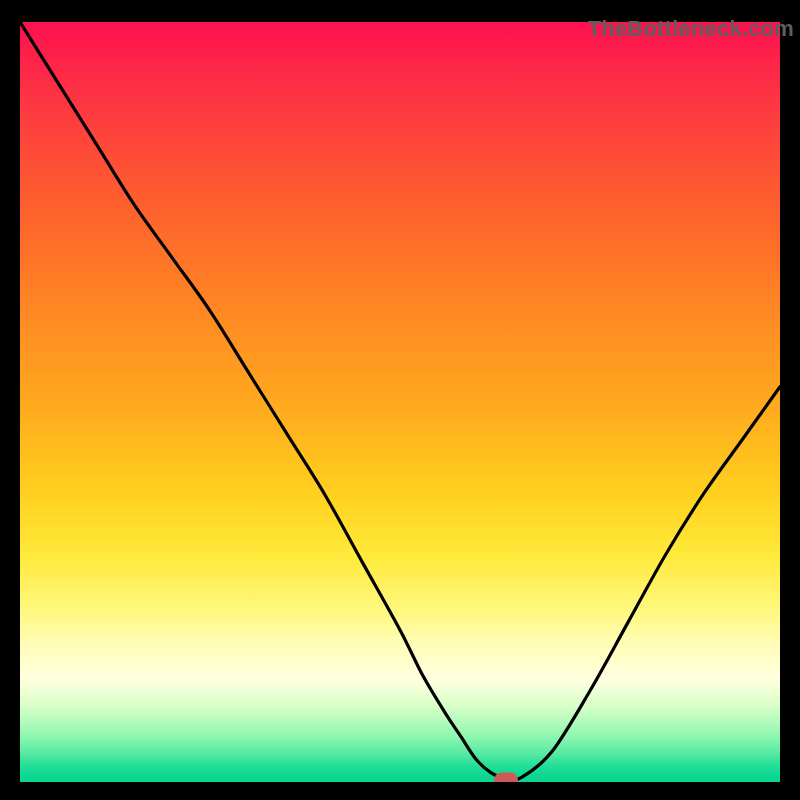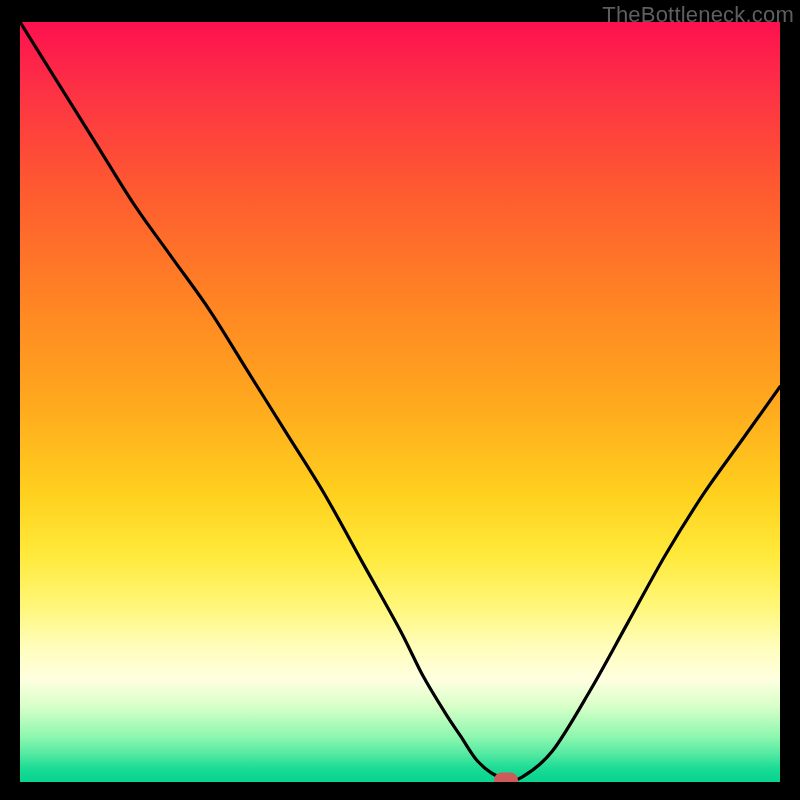--- a/index.html
+++ b/index.html
@@ -12,25 +12,25 @@
     font-family: Arial, Helvetica, sans-serif;
   }
   .frame {
     position: relative;
     width: 800px;
     height: 800px;
     background: #000;
   }
   .watermark {
     position: absolute;
-    top: 2px;
+    top: 16px;
     right: 6px;
     color: #5f5f5f;
     font-size: 22px;
-    font-weight: 400;
+    font-weight: 700;
     letter-spacing: 0.2px;
     z-index: 20;
     user-select: none;
   }
   .plot-outer {
     position: absolute;
     left: 20px;
     top: 22px;
     width: 760px;
     height: 760px;

